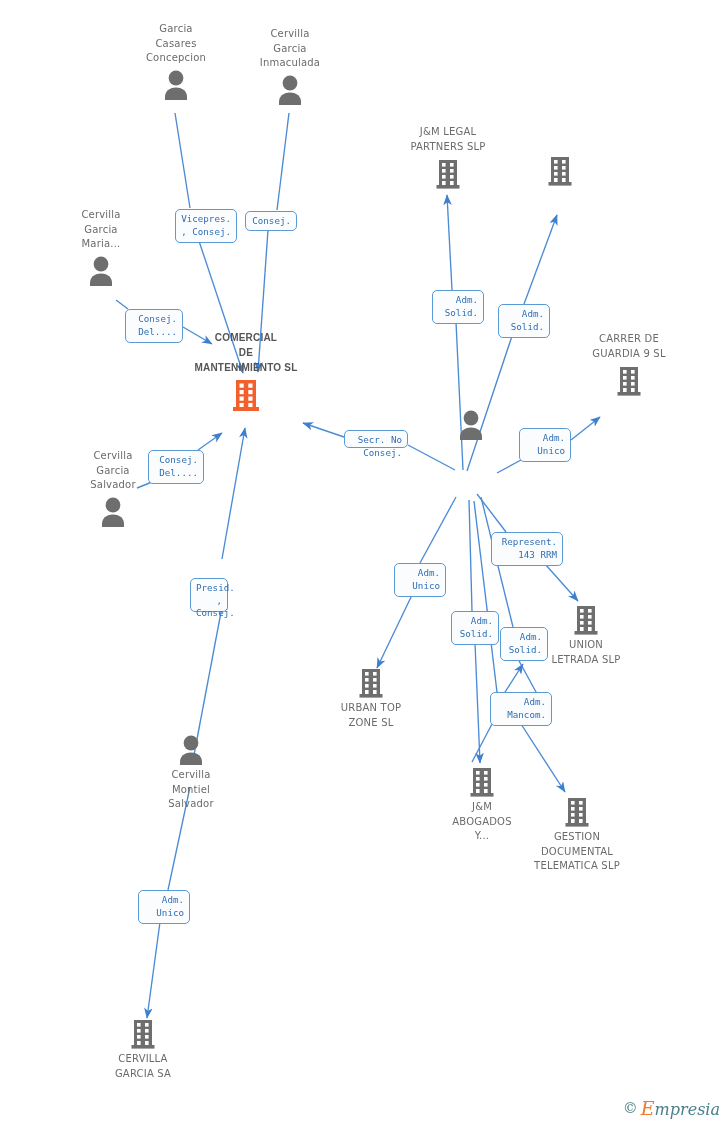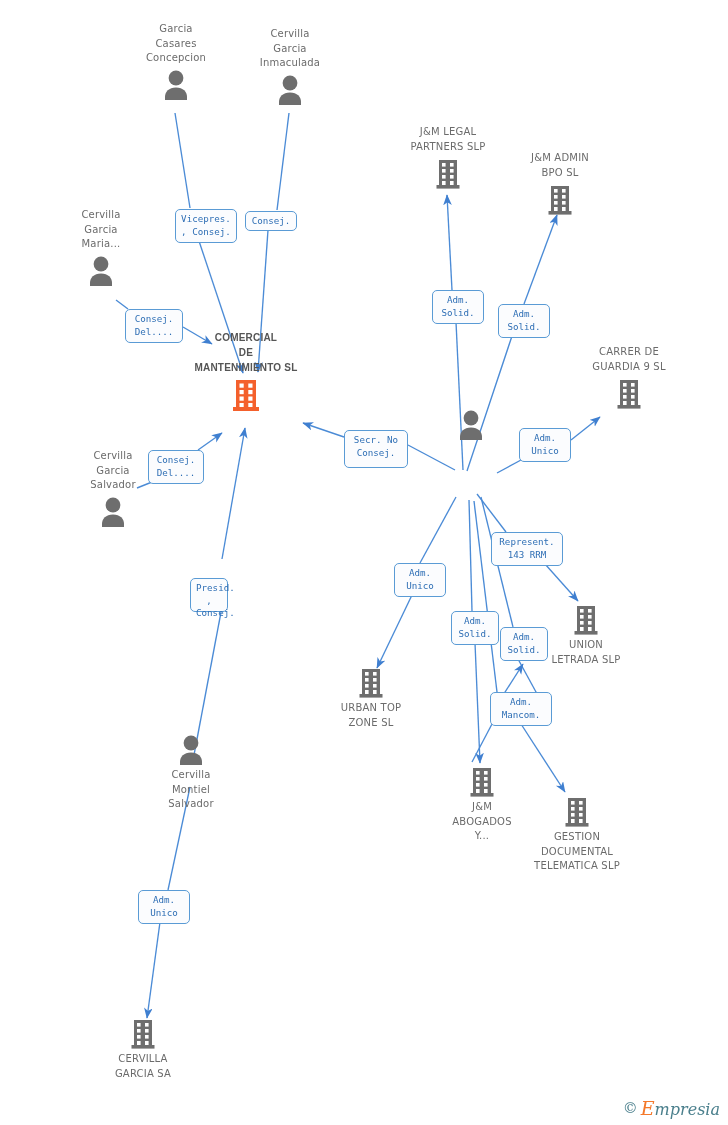--- a/index.html
+++ b/index.html
@@ -48,21 +48,21 @@
 
   .reltag {
     position: absolute;
     border: 1.4px solid #5a9bd5;
     border-radius: 5px;
     background: #fbfcfe;
     color: #2f6fb5;
     font-family: "DejaVu Sans Mono", monospace;
     font-size: 9.2px;
     line-height: 12.5px;
-    text-align: center;
+    text-align: right;
     padding: 3px 5px;
     white-space: pre-line;
     box-sizing: border-box;
     z-index: 5;
   }
 
   #watermark {
     position: absolute;
     right: 8px;
     bottom: 6px;
@@ -261,39 +261,37 @@
         <rect x="15" y="11" width="3.6" height="3.6" fill="#fff"></rect>
       <rect x="7" y="17" width="3.6" height="3.6" fill="#fff"></rect>
         <rect x="15" y="17" width="3.6" height="3.6" fill="#fff"></rect>
       <rect x="7" y="23" width="3.6" height="4" fill="#fff"></rect>
         <rect x="15" y="23" width="3.6" height="4" fill="#fff"></rect>
     </svg>
   </div>
 </div>
 
 <div class="node" style="left:560px; top:151px;">
-  <div class="label">J&amp;M ADMIN
-BPO  SL</div>
-  <div class="glyph">
-    <svg width="26" height="32" viewBox="0 0 26 32">
-      <rect x="4" y="2" width="18" height="25" fill="#6e6e6e"></rect>
-      <rect x="1.5" y="27" width="23" height="3.6" fill="#6e6e6e"></rect>
-      <rect x="7" y="5" width="3.6" height="3.6" fill="#fff"></rect>
-        <rect x="15" y="5" width="3.6" height="3.6" fill="#fff"></rect>
-      <rect x="7" y="11" width="3.6" height="3.6" fill="#fff"></rect>
-        <rect x="15" y="11" width="3.6" height="3.6" fill="#fff"></rect>
-      <rect x="7" y="17" width="3.6" height="3.6" fill="#fff"></rect>
-        <rect x="15" y="17" width="3.6" height="3.6" fill="#fff"></rect>
-      <rect x="7" y="23" width="3.6" height="4" fill="#fff"></rect>
-        <rect x="15" y="23" width="3.6" height="4" fill="#fff"></rect>
-    </svg>
-  </div>
-</div>
-
-<div class="node" style="left:629px; top:345px;">
+  <div class="glyph">
+    <svg width="26" height="32" viewBox="0 0 26 32">
+      <rect x="4" y="2" width="18" height="25" fill="#6e6e6e"></rect>
+      <rect x="1.5" y="27" width="23" height="3.6" fill="#6e6e6e"></rect>
+      <rect x="7" y="5" width="3.6" height="3.6" fill="#fff"></rect>
+        <rect x="15" y="5" width="3.6" height="3.6" fill="#fff"></rect>
+      <rect x="7" y="11" width="3.6" height="3.6" fill="#fff"></rect>
+        <rect x="15" y="11" width="3.6" height="3.6" fill="#fff"></rect>
+      <rect x="7" y="17" width="3.6" height="3.6" fill="#fff"></rect>
+        <rect x="15" y="17" width="3.6" height="3.6" fill="#fff"></rect>
+      <rect x="7" y="23" width="3.6" height="4" fill="#fff"></rect>
+        <rect x="15" y="23" width="3.6" height="4" fill="#fff"></rect>
+    </svg>
+  </div>
+</div>
+
+<div class="node" style="left:629px; top:332px;">
   <div class="label">CARRER DE
 GUARDIA 9  SL</div>
   <div class="glyph">
     <svg width="26" height="32" viewBox="0 0 26 32">
       <rect x="4" y="2" width="18" height="25" fill="#6e6e6e"></rect>
       <rect x="1.5" y="27" width="23" height="3.6" fill="#6e6e6e"></rect>
       <rect x="7" y="5" width="3.6" height="3.6" fill="#fff"></rect>
         <rect x="15" y="5" width="3.6" height="3.6" fill="#fff"></rect>
       <rect x="7" y="11" width="3.6" height="3.6" fill="#fff"></rect>
         <rect x="15" y="11" width="3.6" height="3.6" fill="#fff"></rect>
@@ -411,21 +409,21 @@
 
 <div class="reltag" style="left:432px; top:290px; width:52px; height:34px;">Adm.
 Solid.</div>
 
 <div class="reltag" style="left:498px; top:304px; width:52px; height:34px;">Adm.
 Solid.</div>
 
 <div class="reltag" style="left:519px; top:428px; width:52px; height:34px;">Adm.
 Unico</div>
 
-<div class="reltag" style="left:344px; top:430px; width:64px; height:38px;">Secr.  No
+<div class="reltag" style="left:344px; top:430px; width:64px; height:18px;">Secr.  No
 Consej.</div>
 
 <div class="reltag" style="left:394px; top:563px; width:52px; height:34px;">Adm.
 Unico</div>
 
 <div class="reltag" style="left:491px; top:532px; width:72px; height:34px;">Represent.
 143 RRM</div>
 
 <div class="reltag" style="left:451px; top:611px; width:48px; height:34px;">Adm.
 Solid.</div>

